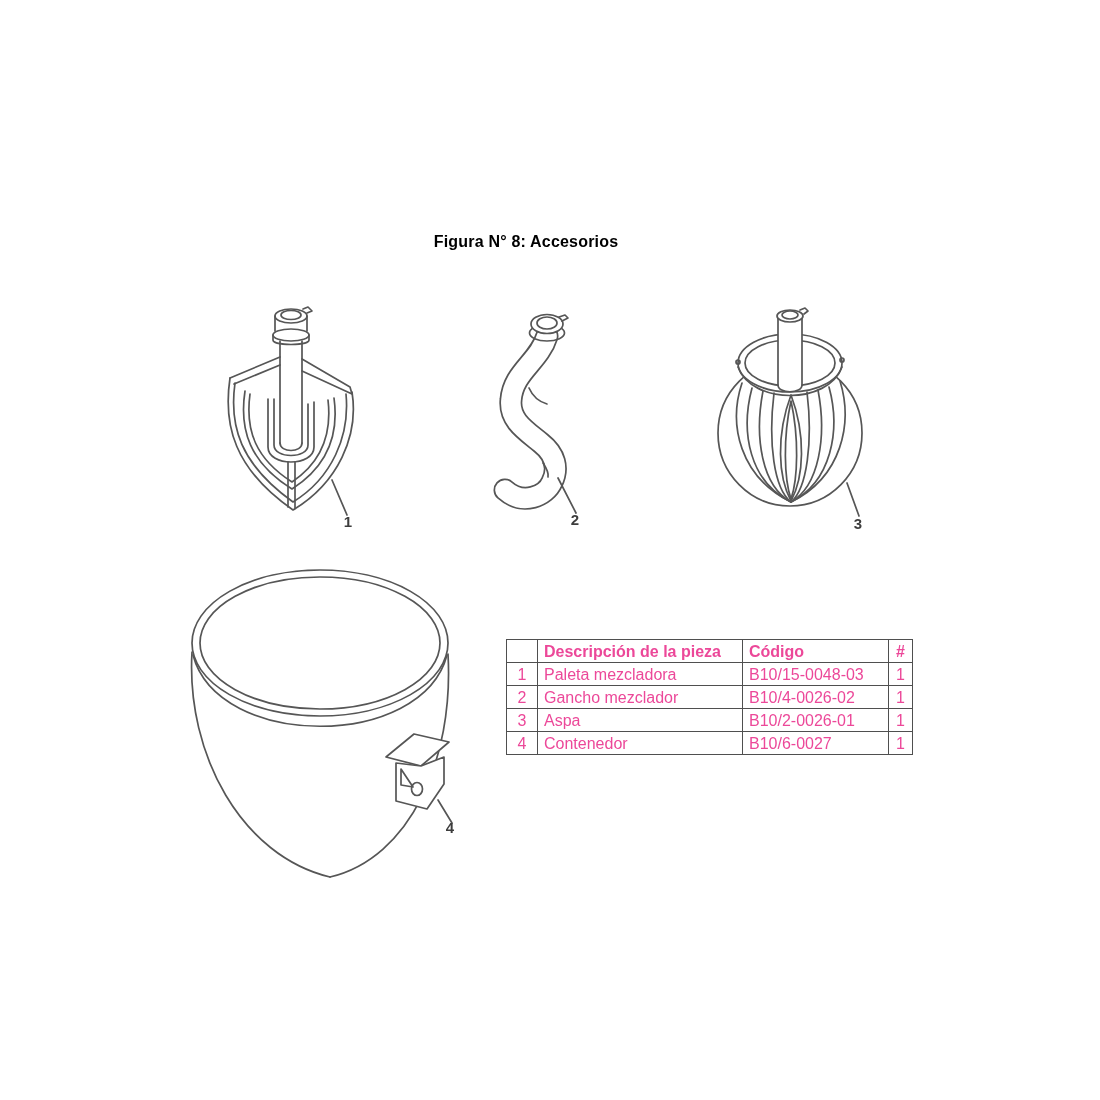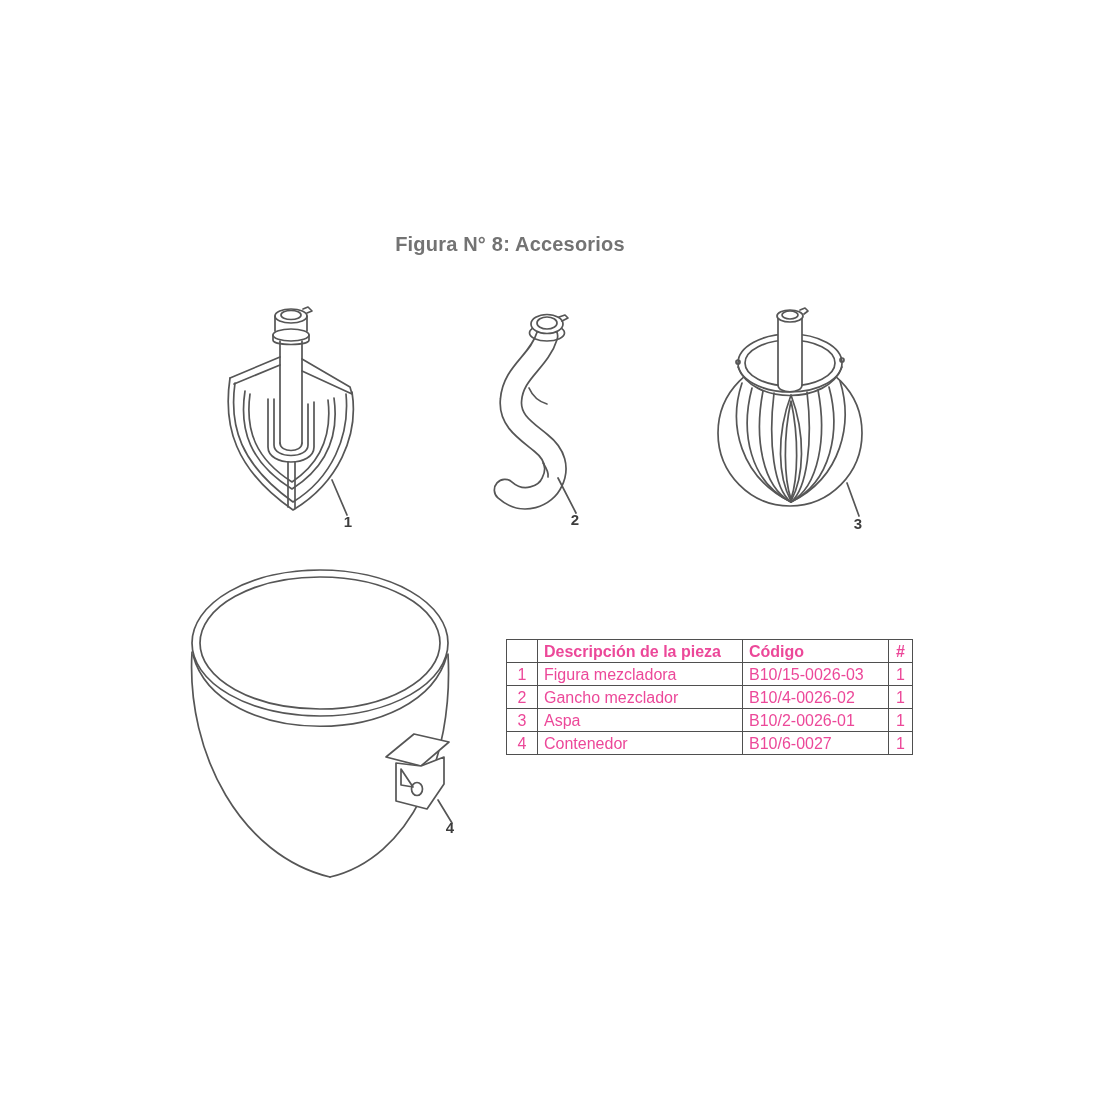--- a/index.html
+++ b/index.html
@@ -2,21 +2,21 @@
 <html><head>
 <meta charset="utf-8">
 <style>
   html,body{margin:0;padding:0;background:#ffffff;}
   #page{
     position:relative;width:1100px;height:1100px;background:#ffffff;overflow:hidden;
     font-family:"Liberation Sans", sans-serif;color:#3b3b3f;
   }
   .figure-title{
     position:absolute;top:233px;left:0;width:1020px;text-align:center;
-    font-size:20px;font-weight:bold;color:#737373;letter-spacing:.2px;
+    font-size:16px;font-weight:bold;color:#000000;letter-spacing:.2px;padding-left:16px;
   }
   .drawing{position:absolute;}
   #paddle-svg{left:220px;top:295px;}
   #hook-svg{left:485px;top:300px;}
   #whisk-svg{left:700px;top:295px;}
   #bowl-svg{left:180px;top:560px;}
   .callout{
     position:absolute;width:14px;text-align:center;
     font-size:15px;font-weight:bold;color:#3d3d3d;line-height:18px;
   }
@@ -181,22 +181,22 @@
       <tr>
         <th class="c-idx"></th>
         <th class="c-desc">Descripción de la pieza</th>
         <th class="c-code">Código</th>
         <th class="c-qty">#</th>
       </tr>
     </thead>
     <tbody>
       <tr>
         <td class="c-idx">1</td>
-        <td class="c-desc">Figura mezcladora</td>
-        <td class="c-code">B10/15-0026-03</td>
+        <td class="c-desc">Paleta mezcladora</td>
+        <td class="c-code">B10/15-0048-03</td>
         <td class="c-qty">1</td>
       </tr>
       <tr>
         <td class="c-idx">2</td>
         <td class="c-desc">Gancho mezclador</td>
         <td class="c-code">B10/4-0026-02</td>
         <td class="c-qty">1</td>
       </tr>
       <tr>
         <td class="c-idx">3</td>

